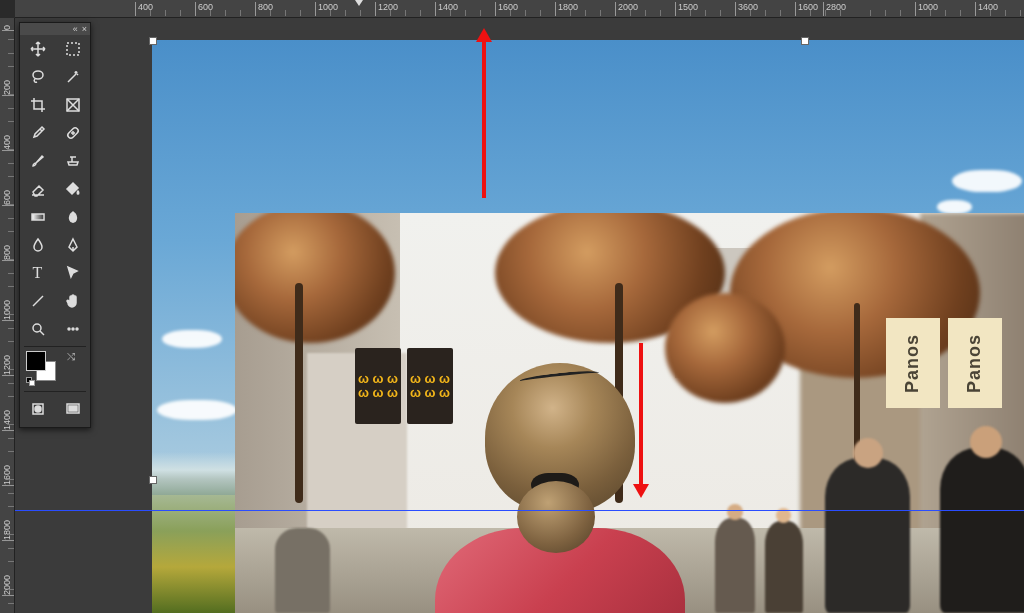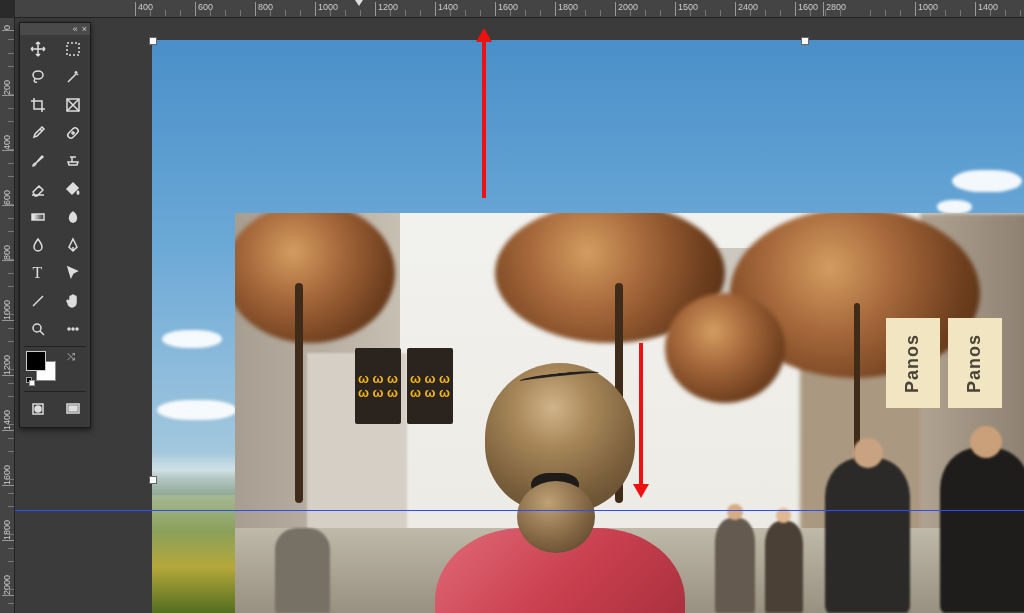--- a/index.html
+++ b/index.html
@@ -173,21 +173,21 @@
     <div class="tick minor" style="left: 570px;"></div>
     <div class="tick minor" style="left: 585px;"></div>
     <div class="tick" style="left: 600px;">2000</div>
     <div class="tick minor" style="left: 615px;"></div>
     <div class="tick minor" style="left: 630px;"></div>
     <div class="tick minor" style="left: 645px;"></div>
     <div class="tick" style="left: 660px;">1500</div>
     <div class="tick minor" style="left: 675px;"></div>
     <div class="tick minor" style="left: 690px;"></div>
     <div class="tick minor" style="left: 705px;"></div>
-    <div class="tick" style="left: 720px;">2400</div>
+    <div class="tick" style="left: 720px;">3600</div>
     <div class="tick minor" style="left: 735px;"></div>
     <div class="tick minor" style="left: 750px;"></div>
     <div class="tick minor" style="left: 765px;"></div>
     <div class="tick" style="left: 780px;">1600</div>
     <div class="tick minor" style="left: 795px;"></div>
     <div class="tick minor" style="left: 810px;"></div>
     <div class="tick minor" style="left: 825px;"></div>
     <div class="tick" style="left: 808px;">2800</div>
     <div class="tick minor" style="left: 855px;"></div>
     <div class="tick minor" style="left: 870px;"></div>

